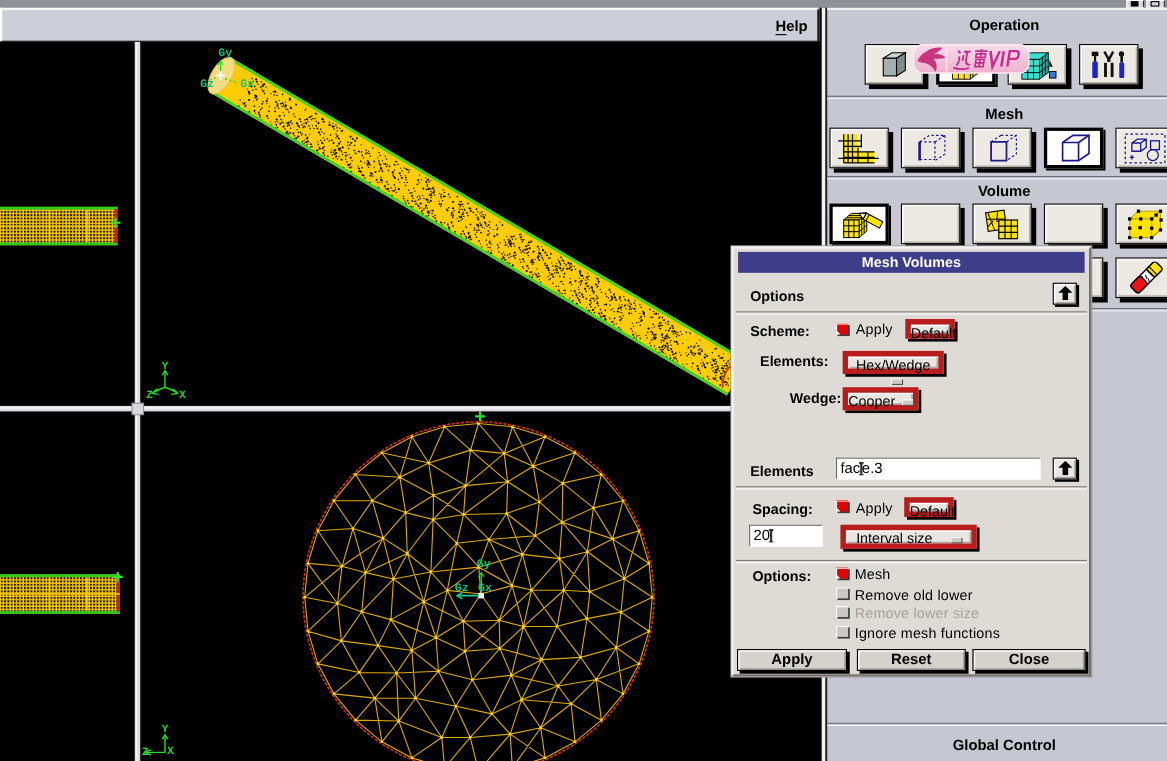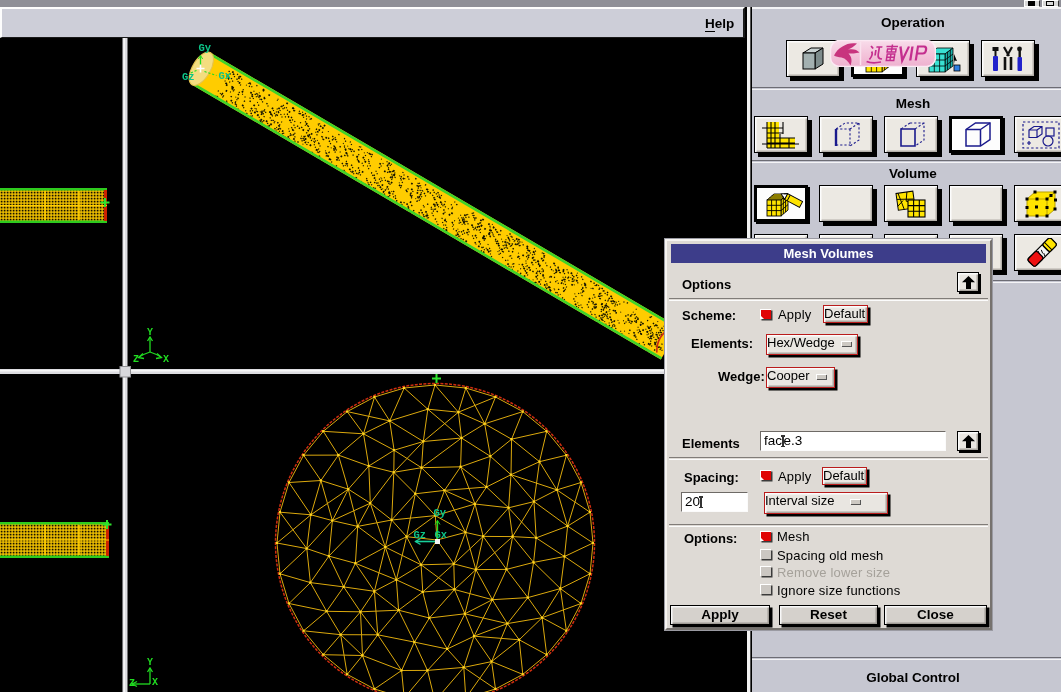--- a/index.html
+++ b/index.html
@@ -13,40 +13,40 @@
 #vpwrap { position:absolute; left:0; top:38px; width:747px; height:654px; background:#000; }
 #paneldiv { position:absolute; left:747px; top:7px; width:4px; height:685px; background:#f2f2f2; border-right:1px solid #555; }
 #panel { position:absolute; left:752px; top:7px; width:309px; height:685px; background:#c6c7d1; border-top:2px solid #f4f4f6; }
 .seclabel { position:absolute; left:752px; width:322px; text-align:center; font-size:13.5px; font-weight:bold; color:#000; }
 .psep { position:absolute; left:752px; width:309px; height:3px; border-top:1.5px solid #6c6c74; border-bottom:1.5px solid #f4f4f6; }
 .pbtn { position:absolute; background:#ece9e3; border:1px solid #000; box-shadow:4px 4px 0 #000, inset 1.5px 1.5px 0 #fdfdfd, inset -1.5px -1.5px 0 #b4b0aa; text-align:center; }
 .pbtn svg { margin-top:3px; }
 .pbtn.sel { background:#fdfdfd; border:3.5px solid #000; box-shadow:2px 2px 0 #000, inset 1.5px 1.5px 0 #fff; }
 .pbtn.sel svg { margin-top:1px; }
 #vip { position:absolute; left:830px; top:40px; width:106px; height:27px; }
-#dlg { position:absolute; left:665px; top:239px; width:327px; height:391px; background:#dedad5;
+#dlg { position:absolute; left:665px; top:224px; width:327px; height:391px; background:#dedad5;
   border:2px solid; border-color:#f6f4f1 #76726e #76726e #f6f4f1; box-shadow:0 0 0 1px #9a9aa2; }
 #dlgtitle { position:absolute; left:4px; top:3px; width:315px; height:19px; background:#3d3d8a;
   color:#fff; font-weight:bold; font-size:13px; text-align:center; line-height:19px; }
 .dlabel { position:absolute; font-size:13px; font-weight:bold; color:#000; white-space:nowrap; }
 .dtext { position:absolute; font-size:13px; color:#000; white-space:nowrap; letter-spacing:0.2px; }
 .dtext.dim { color:#a5a19a; }
 .dsep { position:absolute; left:2px; width:319px; height:2.5px; border-top:1.2px solid #807c78; border-bottom:1.2px solid #fcfcfc; }
 .dfield { position:absolute; background:#fff; border:1.5px solid; border-color:#6e6a66 #fbfbfb #fbfbfb #6e6a66;
   font-size:13.5px; color:#000; padding:0 1px 0 3px; line-height:17px; white-space:nowrap; }
 .ibeam { display:inline-block; position:relative; width:1.5px; height:12px; background:#333; vertical-align:-2px; }
 .ibeam::before, .ibeam::after { content:""; position:absolute; left:-1.5px; width:4.5px; height:1.5px; background:#333; }
 .ibeam::before { top:0; } .ibeam::after { bottom:0; }
 .darrow { position:absolute; width:22px; height:20px; background:#e9e6e1; border:1px solid #000;
   box-shadow:2px 2px 0 #000, inset 1.5px 1.5px 0 #fbfbfb, inset -1.5px -1.5px 0 #aaa6a0;
   text-align:center; line-height:17px; color:#000; }
 .darrow svg { vertical-align:middle; }
-.dbtn { position:absolute; background:#e9e6e1; border:1px solid #b91c1c;
+.dbtn { position:absolute; background:#e9e6e1; border:5px solid #b91c1c;
   box-shadow:2.5px 2.5px 0 #000, inset 1.5px 1.5px 0 #fbfbfb, inset -1.5px -1.5px 0 #aaa6a0;
-  font-size:13px; color:#000; line-height:14px; padding-top:1px; }
+  font-size:13px; color:#000; text-align:center; line-height:14px; padding-top:1px; }
 .dbtn .omark { display:inline-block; width:10px; height:5px; background:#cdc9c3; margin-left:6px;
   box-shadow:inset 1px 1px 0 #fff, 1px 1px 0 #555; vertical-align:1px; }
 .dflag { position:absolute; width:11px; height:10px; background:#cbc7c2;
   box-shadow:inset 1px 1px 0 #fff, 1.5px 1.5px 0 #3a3a3a; }
 .dflag.red { background:#e00505; }
 .dflag.red::after { content:""; position:absolute; left:0; bottom:0; width:0; height:0;
   border-left:4px solid #fff; border-top:4px solid transparent; }
 .dbig { position:absolute; height:20px; background:#d5d1cc; border:1.5px solid #000;
   box-shadow:2.5px 2.5px 0 #000, inset 1.5px 1.5px 0 #f8f8f8, inset -1.5px -1.5px 0 #a09c96;
   font-size:13.5px; font-weight:bold; text-align:center; line-height:17px; color:#000; }
@@ -1878,22 +1878,22 @@
 <span class="dflag red" style="left:93px;top:229px"></span>
     <div class="dtext" style="left:111px;top:228px">Apply</div>
 <div class="dbtn" style="left:155px;top:226px;width:45px;height:18px">Default</div>
 <div class="dfield" style="left:14px;top:251px;width:67px;height:20px">20<span class="ibeam"></span></div>
 <div class="dbtn" style="left:97px;top:251px;width:124px;height:22px">Interval size<span class="omark" style="margin-left:16px"></span></div>
 <div class="dsep" style="top:283px"></div>
 <div class="dlabel" style="left:17px;top:290px">Options:</div>
 <span class="dflag red" style="left:93px;top:290px"></span>
     <div class="dtext" style="left:110px;top:288px">Mesh</div>
 <span class="dflag" style="left:93px;top:308px"></span>
-    <div class="dtext" style="left:110px;top:306.5px">Spacing old mesh</div>
+    <div class="dtext" style="left:110px;top:306.5px">Remove old lower</div>
 <span class="dflag" style="left:93px;top:325px"></span>
     <div class="dtext dim" style="left:110px;top:323.5px">Remove lower size</div>
 <span class="dflag" style="left:93px;top:343px"></span>
-    <div class="dtext" style="left:110px;top:341.5px">Ignore size functions</div>
+    <div class="dtext" style="left:110px;top:341.5px">Ignore mesh functions</div>
 <div class="dbig" style="left:3px;top:364px;width:100px">Apply</div>
 <div class="dbig" style="left:112px;top:364px;width:99px">Reset</div>
 <div class="dbig" style="left:217px;top:364px;width:103px">Close</div>
 </div>
 <div class="psep" style="top:657px"></div>
 <div class="seclabel" style="top:670px">Global Control</div>
 </body></html>

